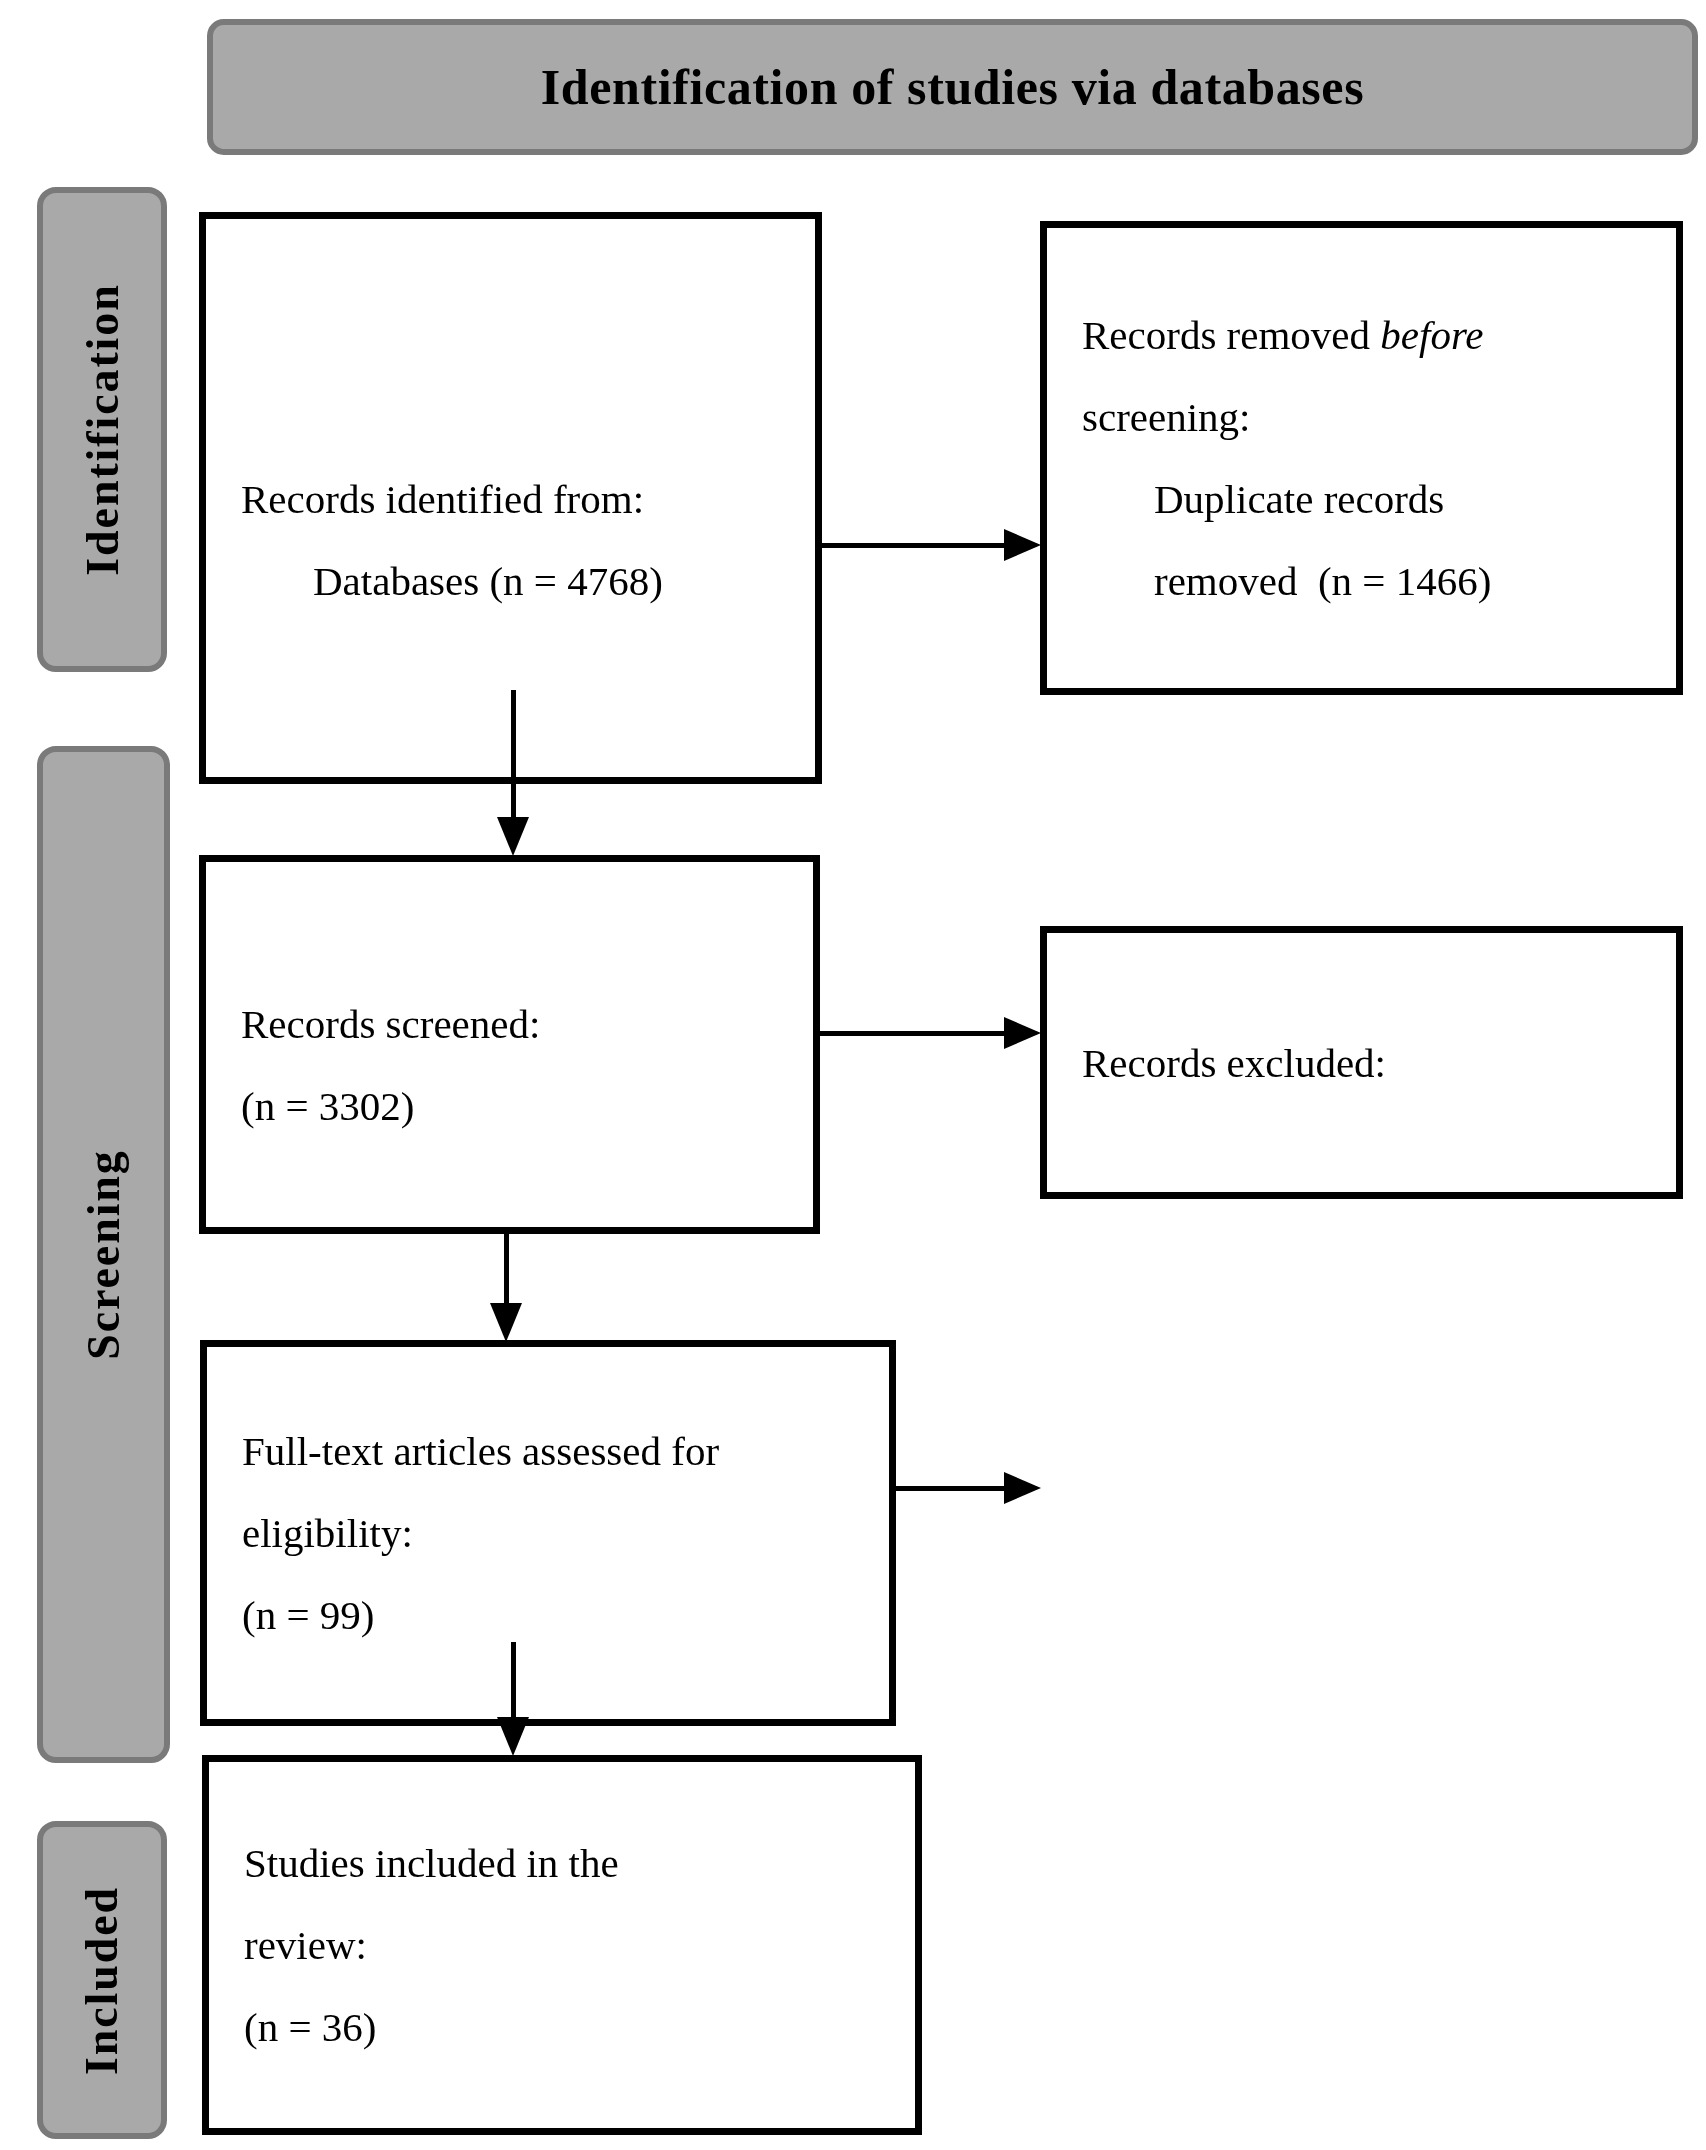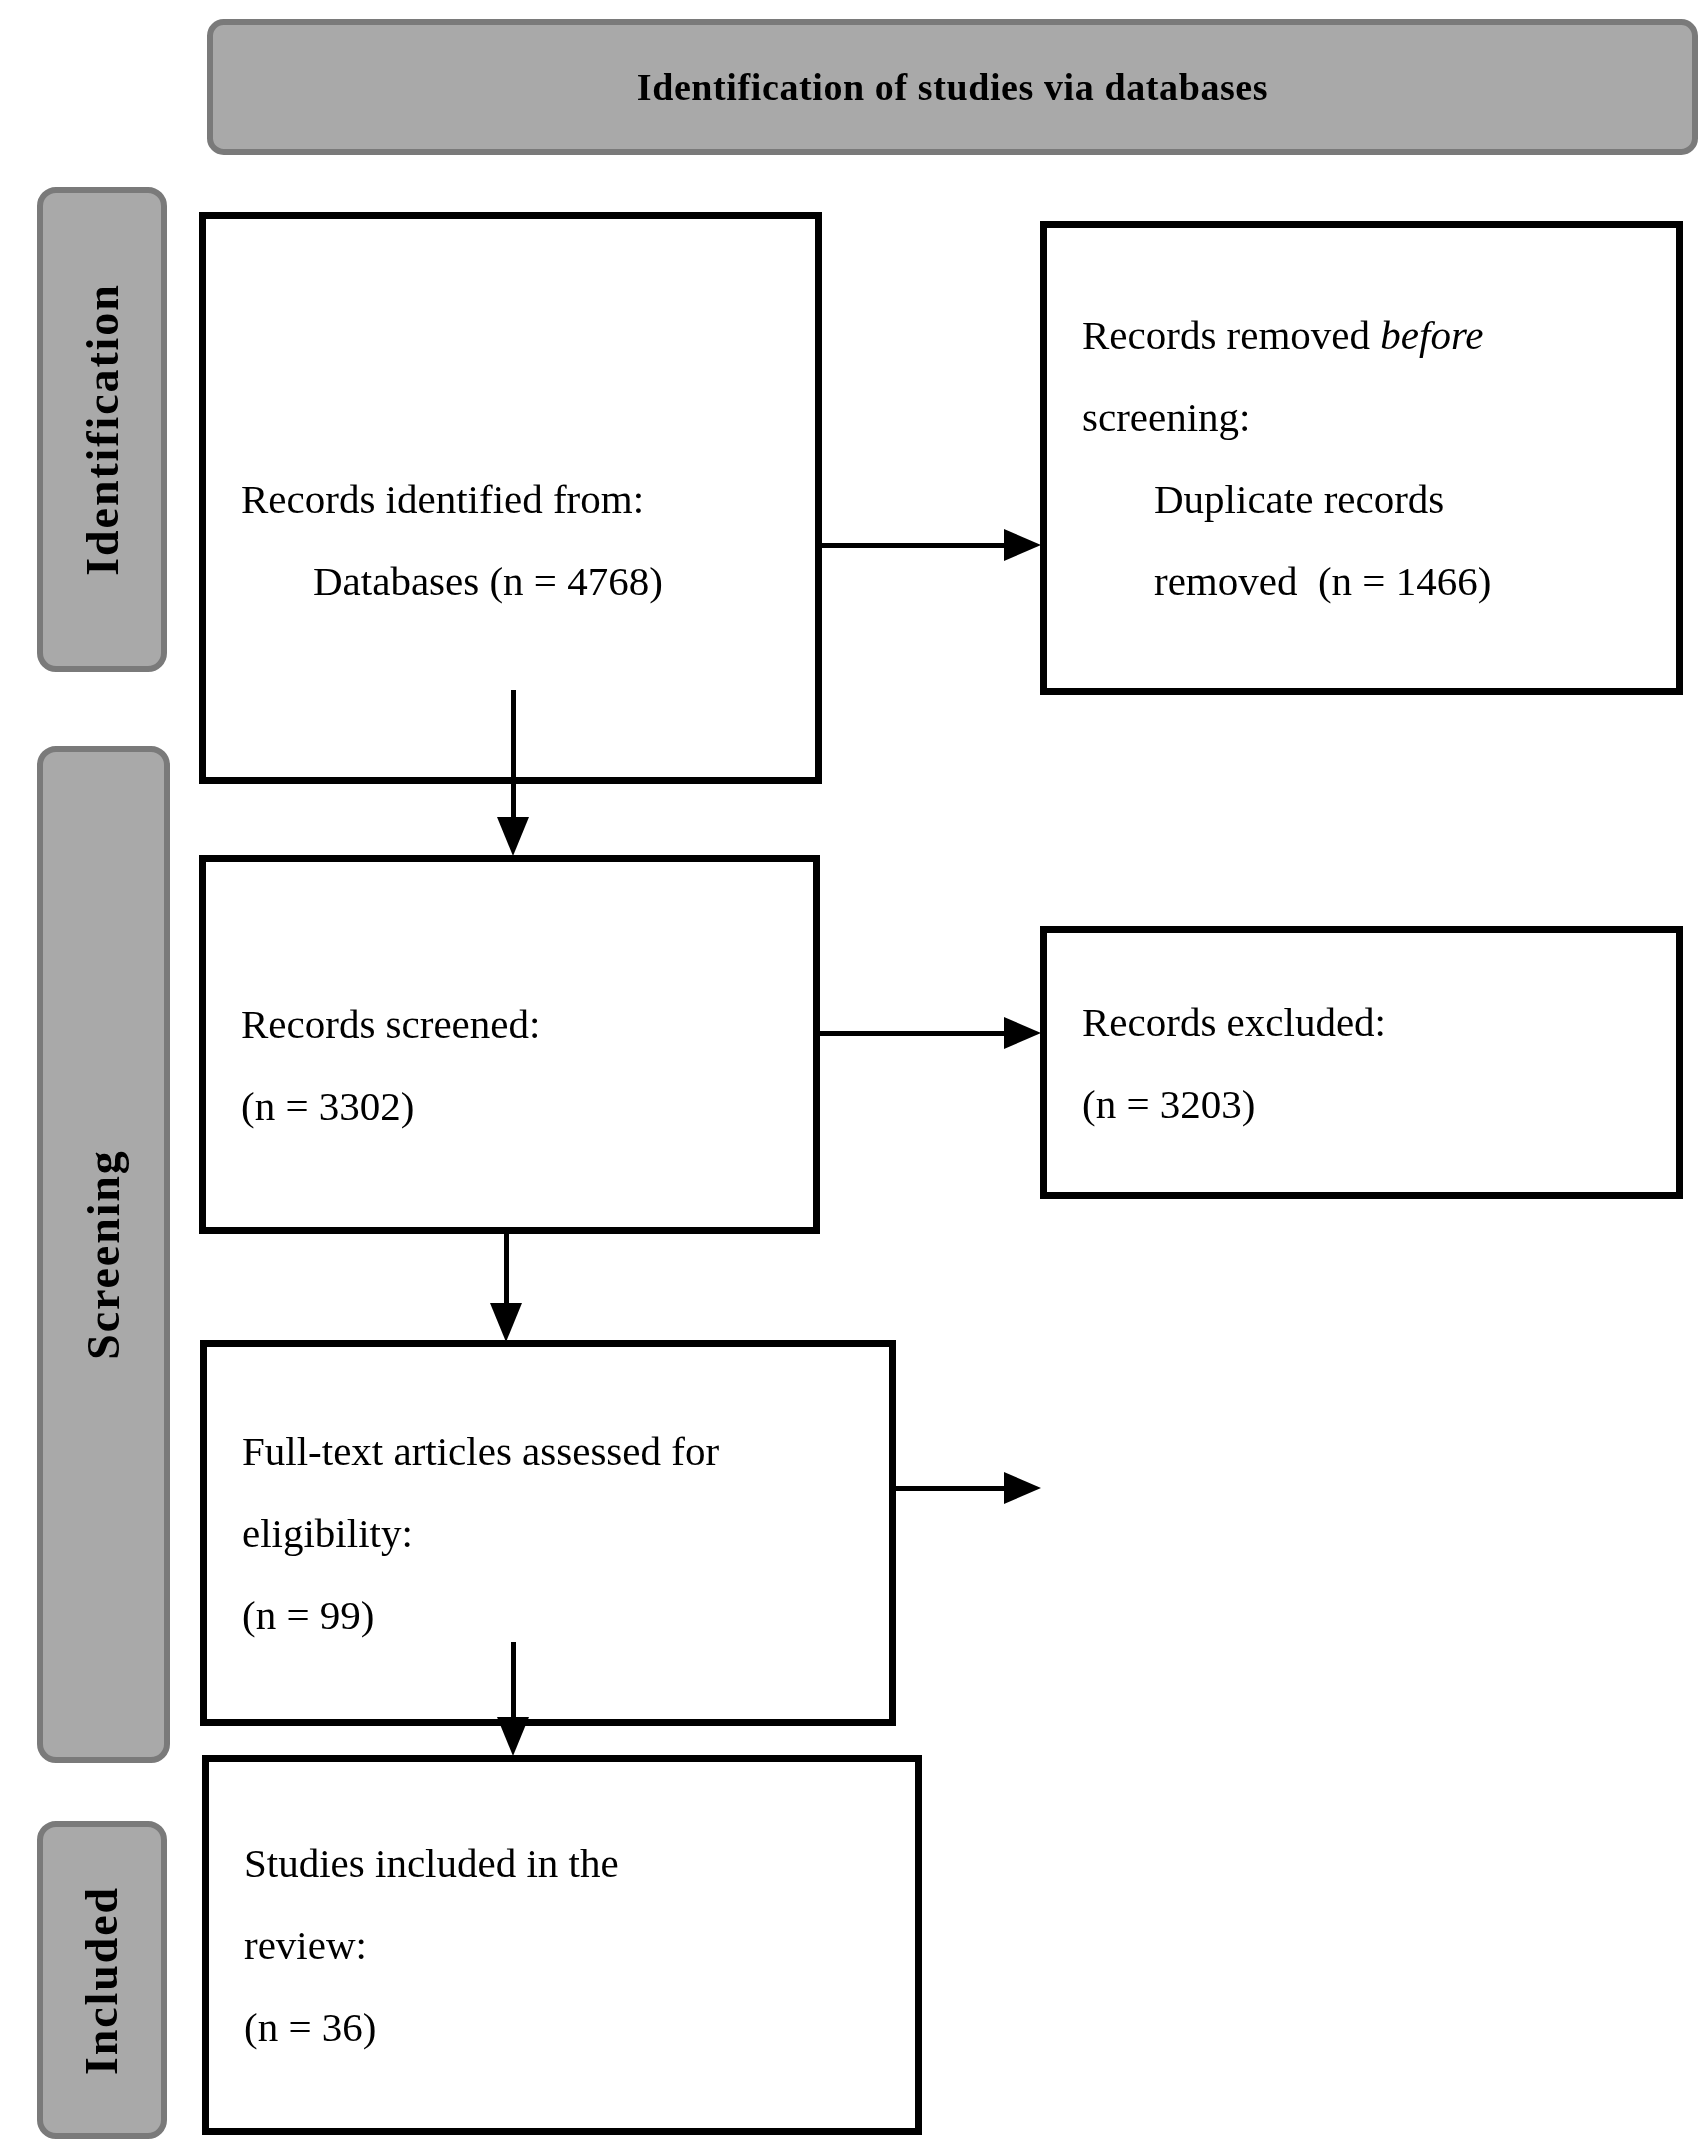--- a/index.html
+++ b/index.html
@@ -9,21 +9,21 @@
   }
 
   
   .panel {
     position:absolute; background:var(--panel-fill,#a9a9a9);
     border:6.4px solid var(--panel-border,#7a7a7a);
     border-radius:19px; box-sizing:border-box;
     display:flex; align-items:center; justify-content:center;
   }
   .banner { left:207px; top:19px; width:1491px; height:136px; border-radius:16.7px; }
-  .banner .panel-text { font-size:38px; font-weight:bold; letter-spacing:0.6px; }
+  .banner .panel-text { font-size:50px; font-weight:bold; letter-spacing:0.6px; }
 
   .stage-pill .panel-text {
     transform:rotate(-90deg); white-space:nowrap;
     font-size:46px; font-weight:bold; letter-spacing:1.9px;
   }
   #stage-identification { left:37px;  top:187px;  width:130px; height:485px; }
   #stage-screening      { left:37px;  top:746px; width:133px; height:1017px; }
   #stage-included       { left:37px;  top:1821px; width:130px; height:318px; }
 
   
@@ -105,21 +105,20 @@
     <div class="bline indent">removed  (n = 1466)</div>
   </div>
 
   <div class="fbox" id="box-screened">
     <div class="bline">Records screened:</div>
     <div class="bline">(n = 3302)</div>
   </div>
 
   <div class="fbox" id="box-excluded">
     <div class="bline">Records excluded:</div>
-    <div class="bline">(n = 3203)</div>
   </div>
 
   <div class="fbox" id="box-assessed">
     <div class="bline">Full-text articles assessed for</div>
     <div class="bline">eligibility:</div>
     <div class="bline">(n = 99)</div>
   </div>
 
 
   <div class="fbox" id="box-included">

